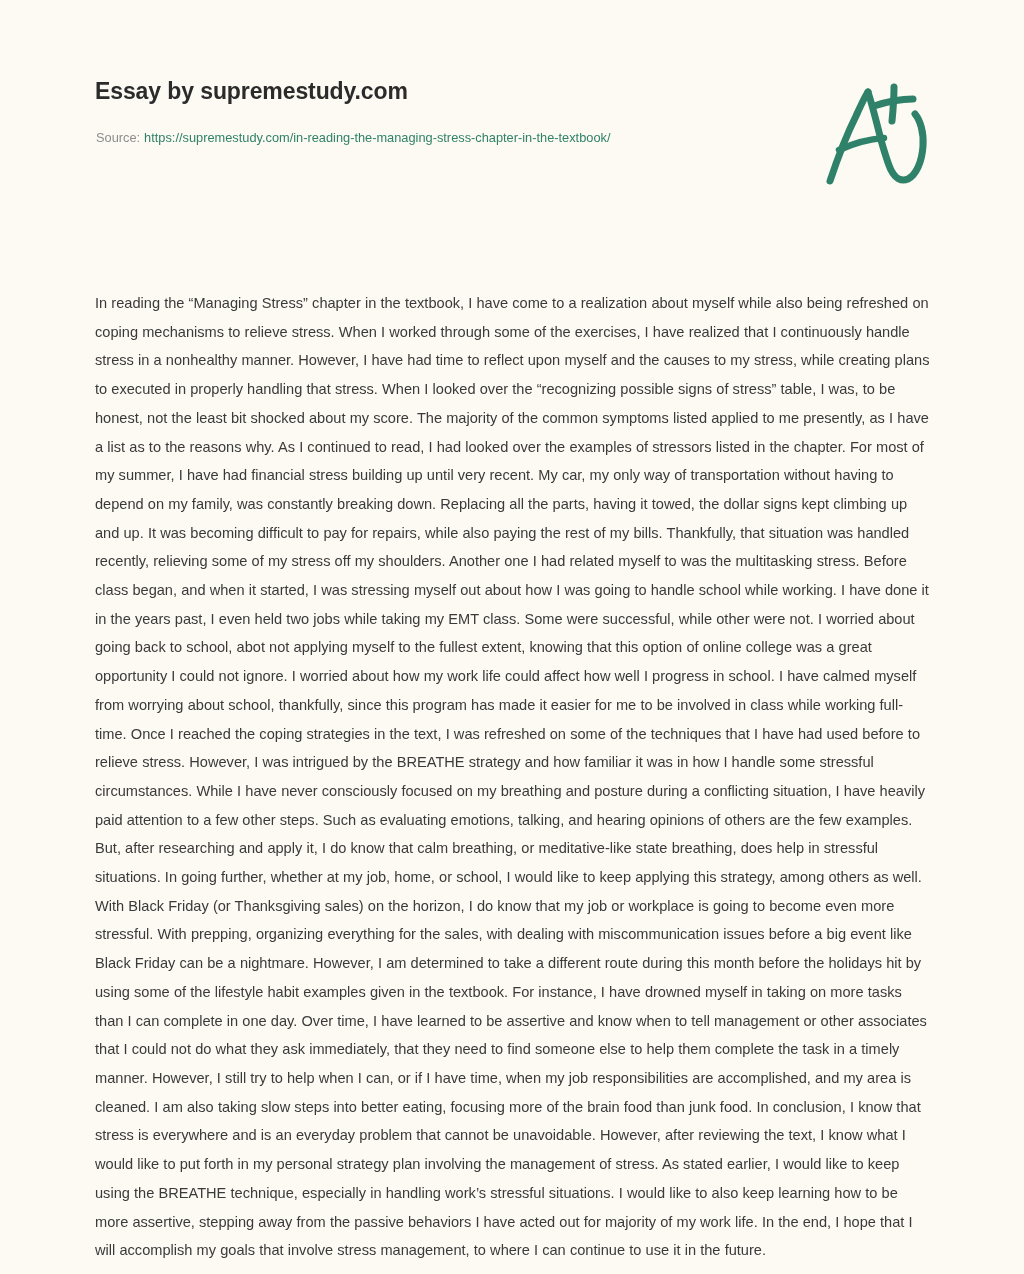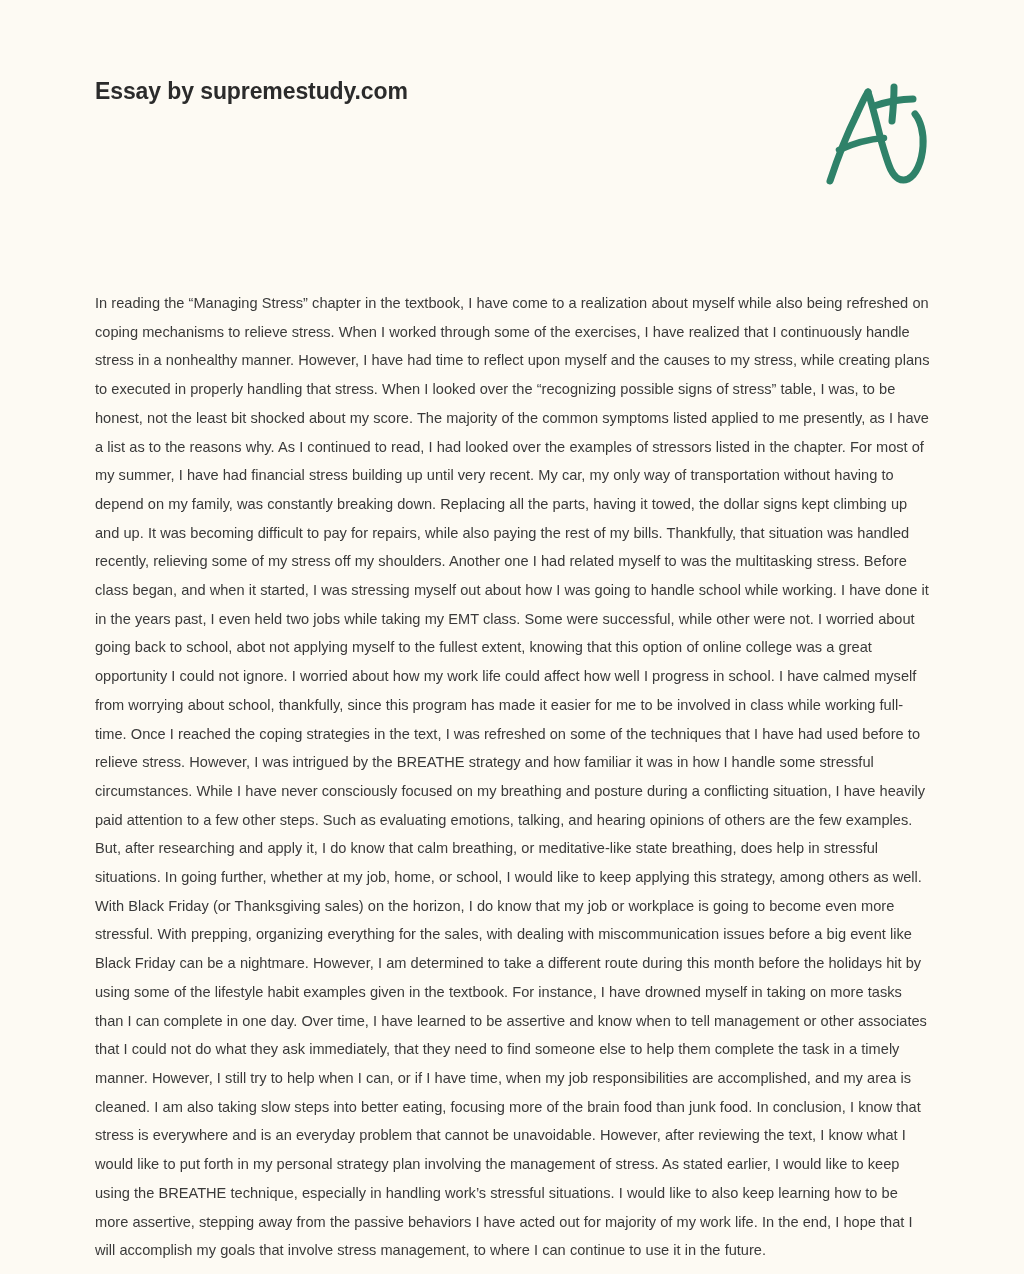--- a/index.html
+++ b/index.html
@@ -112,20 +112,23 @@
 </style>
 </head>
 <body>
 
 <div class="page">
 
   <div class="header">
 
     <div class="brand-title">Essay by supremestudy.com</div>
 
+    <div class="source-line">
+      <span class="source-label">Source:</span><a class="source-url" href="#">https://supremestudy.com/in-reading-the-managing-stress-chapter-in-the-textbook/</a>
+    </div>
 
     <div class="logo">
       <svg viewBox="0 0 120 125" xmlns="http://www.w3.org/2000/svg">
         <g fill="none" stroke="#2f8269" stroke-linecap="round" stroke-linejoin="round">
 
           <path d="M12 107 C17 92 27 64 38 42 C43 31 47 22 50 18" stroke-width="7"></path>
 
           <path d="M50 18 C54 30 59 50 63 66 C67 80 70 90 73 96
                    C77 104 83 108 90 105 C98 101 104 88 105 72
                    C106 58 102 46 97 40" stroke-width="7"></path>

